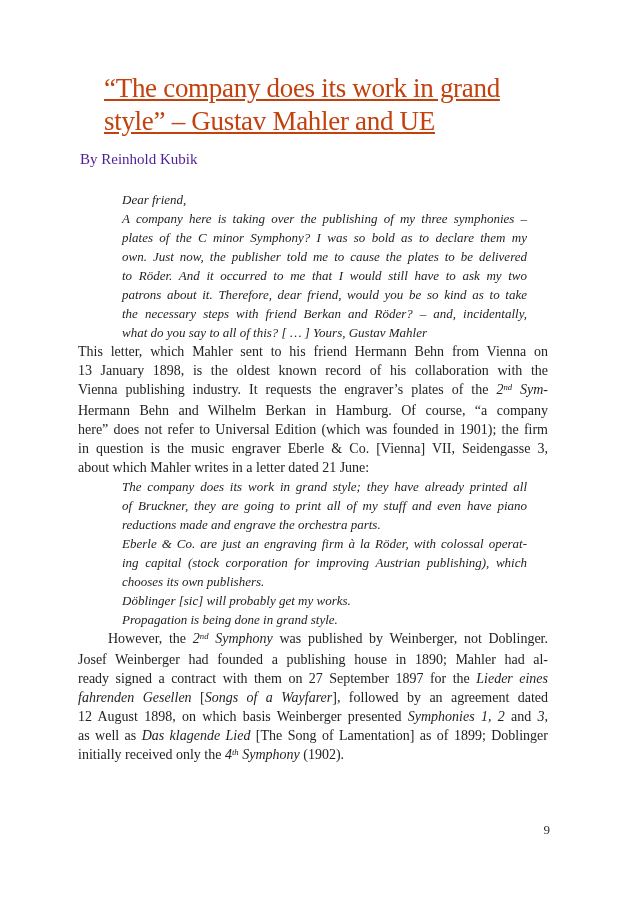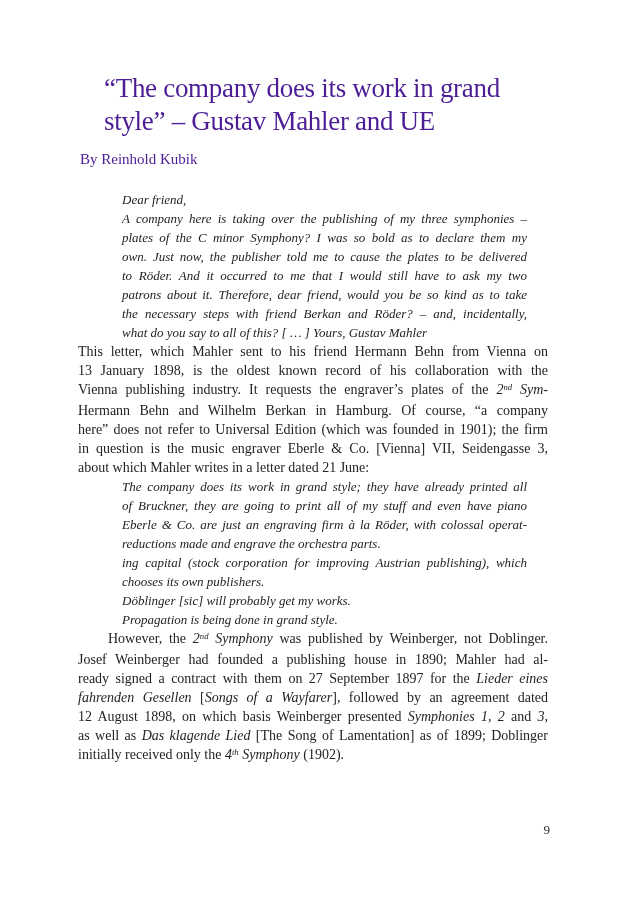--- a/index.html
+++ b/index.html
@@ -11,22 +11,23 @@
     box-sizing: border-box;
     padding: 72px 92px 0 78px;
     overflow: hidden;
     font-family: "Liberation Serif", "DejaVu Serif", serif;
     color: #232323;
   }
   .title {
     margin: 0 0 0 26px;
     font-size: 27px;
     font-weight: normal;
-    color: #4c1d95;
+    color: #c2410c;
     letter-spacing: -0.3px;
+    text-decoration: underline;
   }
   .title .tline {
     display: block;
     line-height: 33px;
     white-space: nowrap;
   }
   .byline {
     margin: 11px 0 0 2px;
     font-size: 15px;
     line-height: 20px;
@@ -86,22 +87,22 @@
       <div class="line"><span style="word-spacing: 5.11328px;"><span>13 January 1898, is the oldest known record of his collaboration with the</span></span></div>
       <div class="line"><span style="word-spacing: 4.44176px;"><span>Vienna publishing industry. It requests the engraver’s plates of the </span><span class="it">2</span><span class="it sup">nd</span><span class="it"> Sym-</span></span></div>
       <div class="line"><span style="word-spacing: 5.89687px;"><span>Hermann Behn and Wilhelm Berkan in Hamburg. Of course, “a company</span></span></div>
       <div class="line"><span style="word-spacing: 1.73197px;"><span>here” does not refer to Universal Edition (which was founded in 1901); the firm</span></span></div>
       <div class="line"><span style="word-spacing: 3.58594px;"><span>in question is the music engraver Eberle &amp; Co. [Vienna] VII, Seidengasse 3,</span></span></div>
       <div class="line end"><span><span>about which Mahler writes in a letter dated 21 June:</span></span></div>
     </section>
   <section class="textblock quote">
       <div class="line"><span style="word-spacing: 2.61979px;"><span>The company does its work in grand style; they have already printed all</span></span></div>
       <div class="line"><span style="word-spacing: 2.6317px;"><span>of Bruckner, they are going to print all of my stuff and even have piano</span></span></div>
+      <div class="line end"><span><span>reductions made and engrave the orchestra parts.</span></span></div>
       <div class="line"><span style="word-spacing: 1.77524px;"><span>Eberle &amp; Co. are just an engraving firm à la Röder, with colossal operat-</span></span></div>
-      <div class="line end"><span><span>reductions made and engrave the orchestra parts.</span></span></div>
       <div class="line"><span style="word-spacing: 3.36523px;"><span>ing capital (stock corporation for improving Austrian publishing), which</span></span></div>
       <div class="line end"><span><span>chooses its own publishers.</span></span></div>
       <div class="line end"><span><span>Döblinger [sic] will probably get my works.</span></span></div>
       <div class="line end"><span><span>Propagation is being done in grand style.</span></span></div>
     </section>
   <section class="textblock bodyp">
       <div class="line indent"><span style="word-spacing: 3.21528px;"><span>However, the </span><span class="it">2</span><span class="it sup">nd</span><span class="it"> Symphony</span><span> was published by Weinberger, not Doblinger.</span></span></div>
       <div class="line"><span style="word-spacing: 5.09233px;"><span>Josef Weinberger had founded a publishing house in 1890; Mahler had al-</span></span></div>
       <div class="line"><span style="word-spacing: 2.92668px;"><span>ready signed a contract with them on 27 September 1897 for the </span><span class="it">Lieder eines</span></span></div>
       <div class="line"><span style="word-spacing: 4.89062px;"><span class="it">fahrenden Gesellen</span><span> [</span><span class="it">Songs of a Wayfarer</span><span>], followed by an agreement dated</span></span></div>

